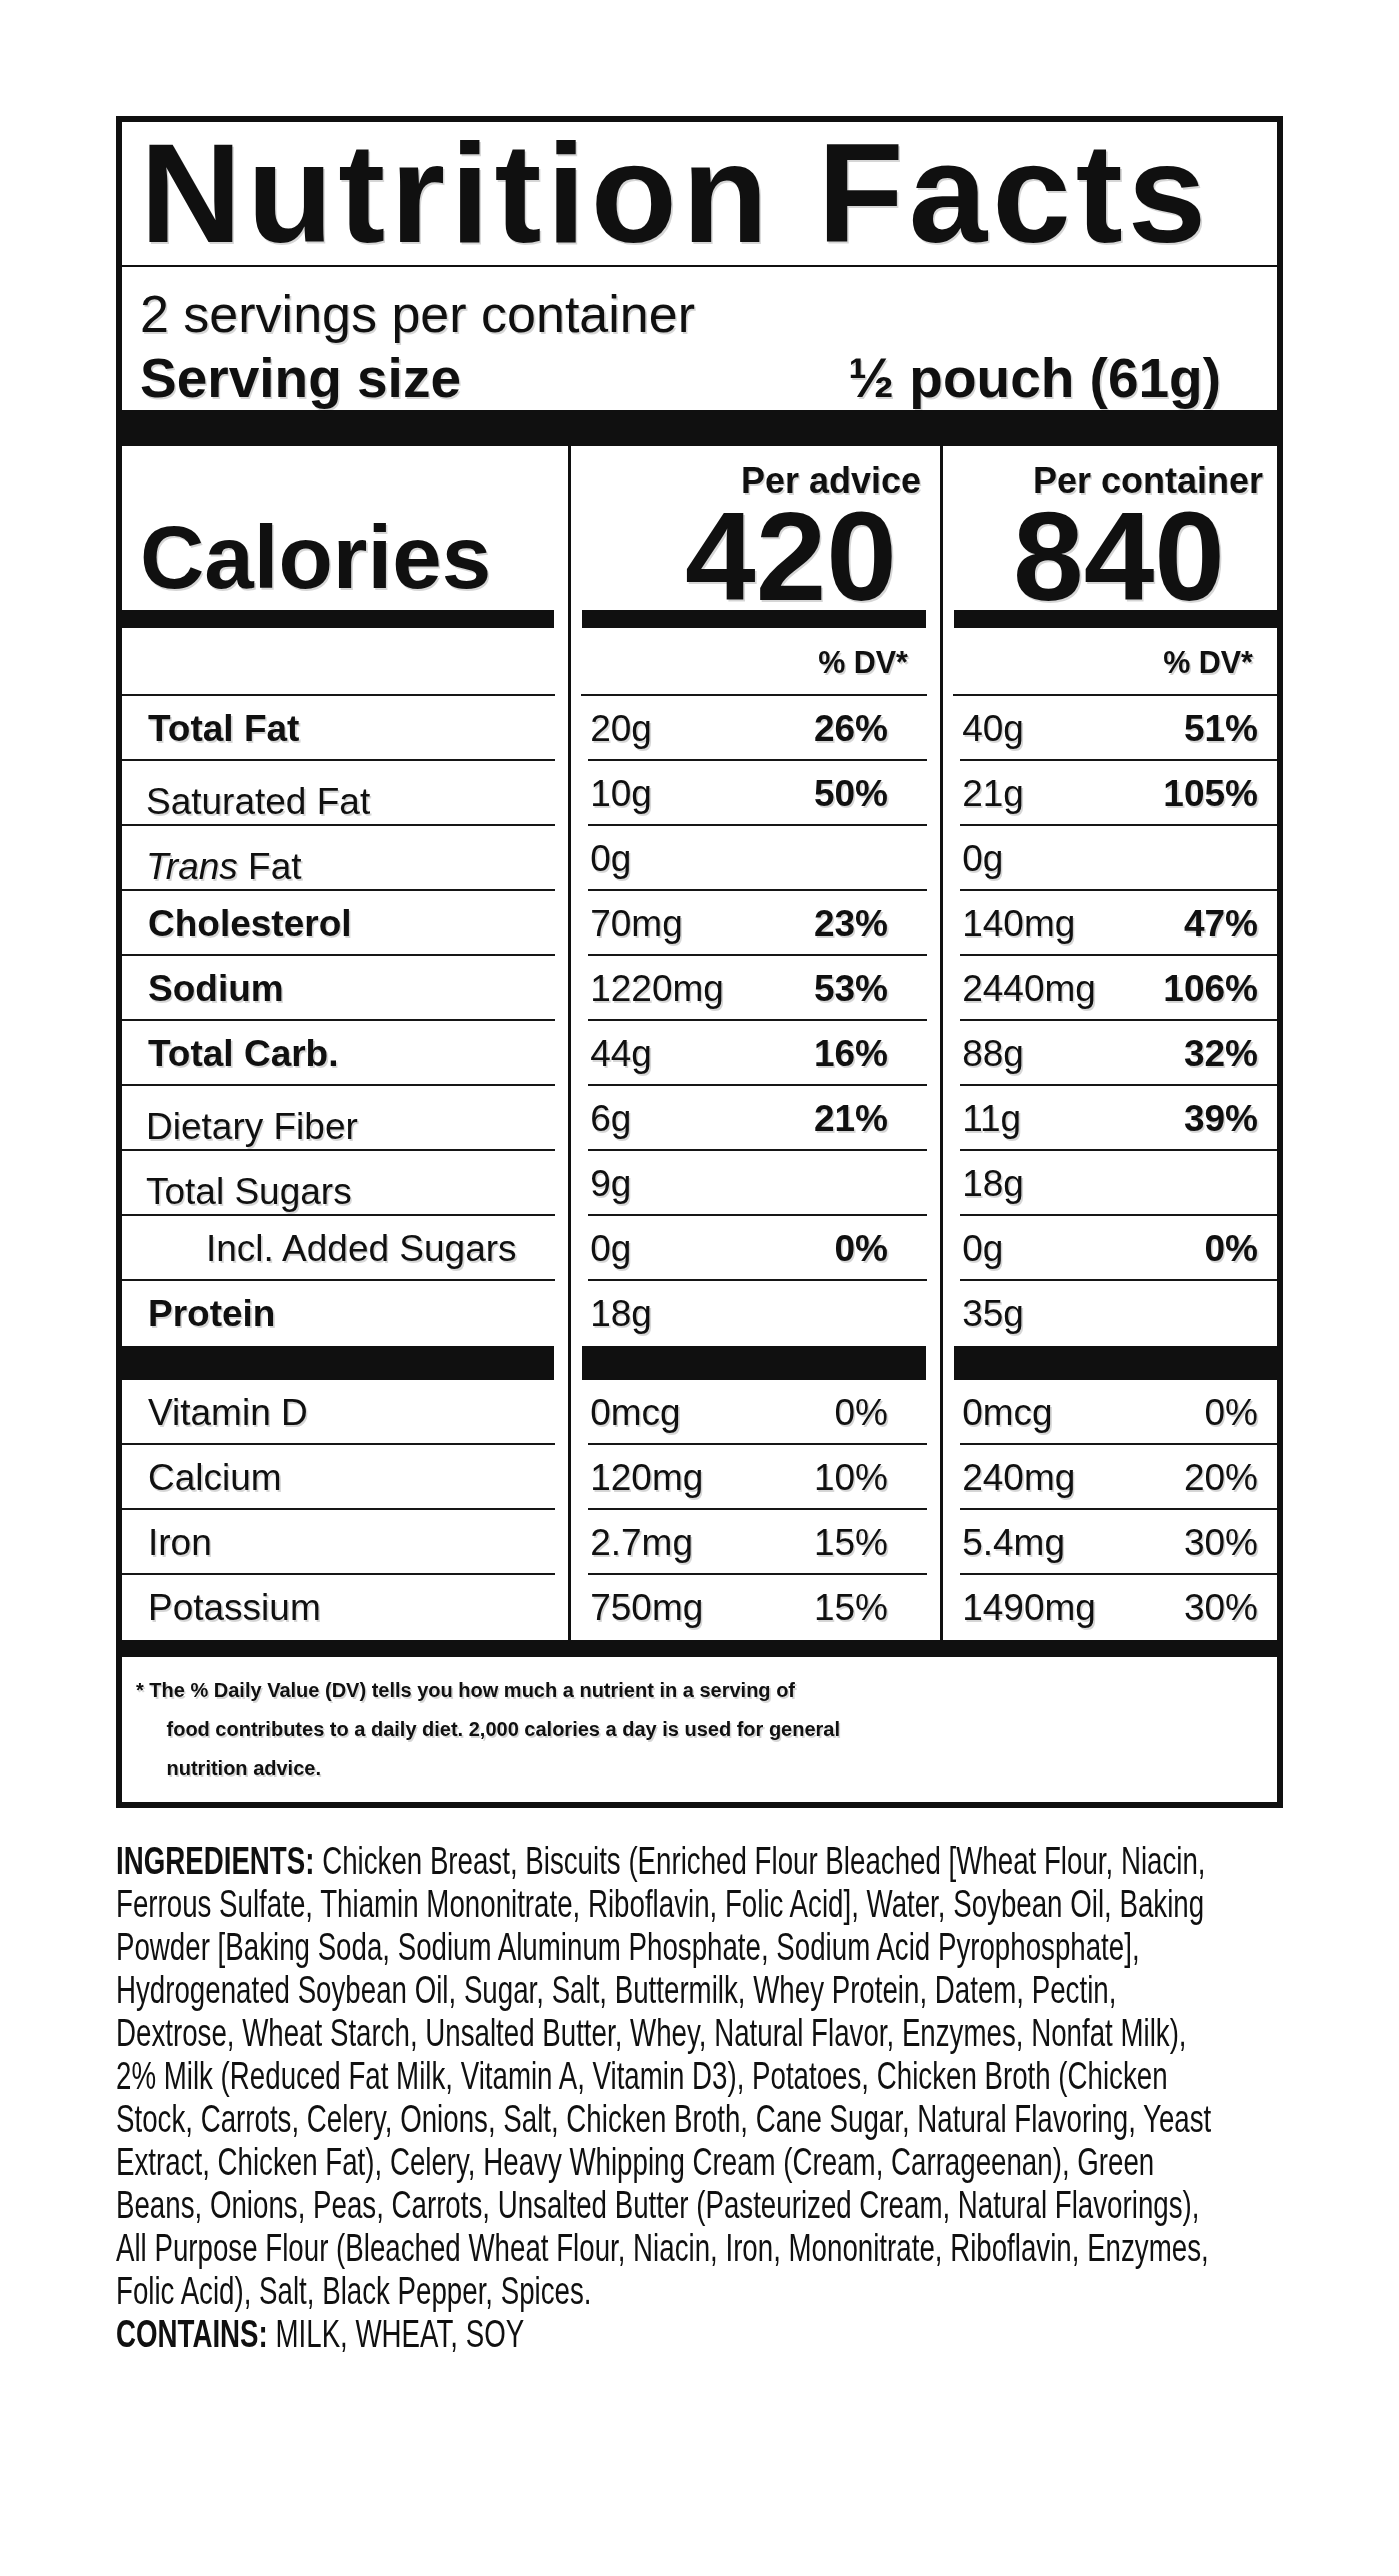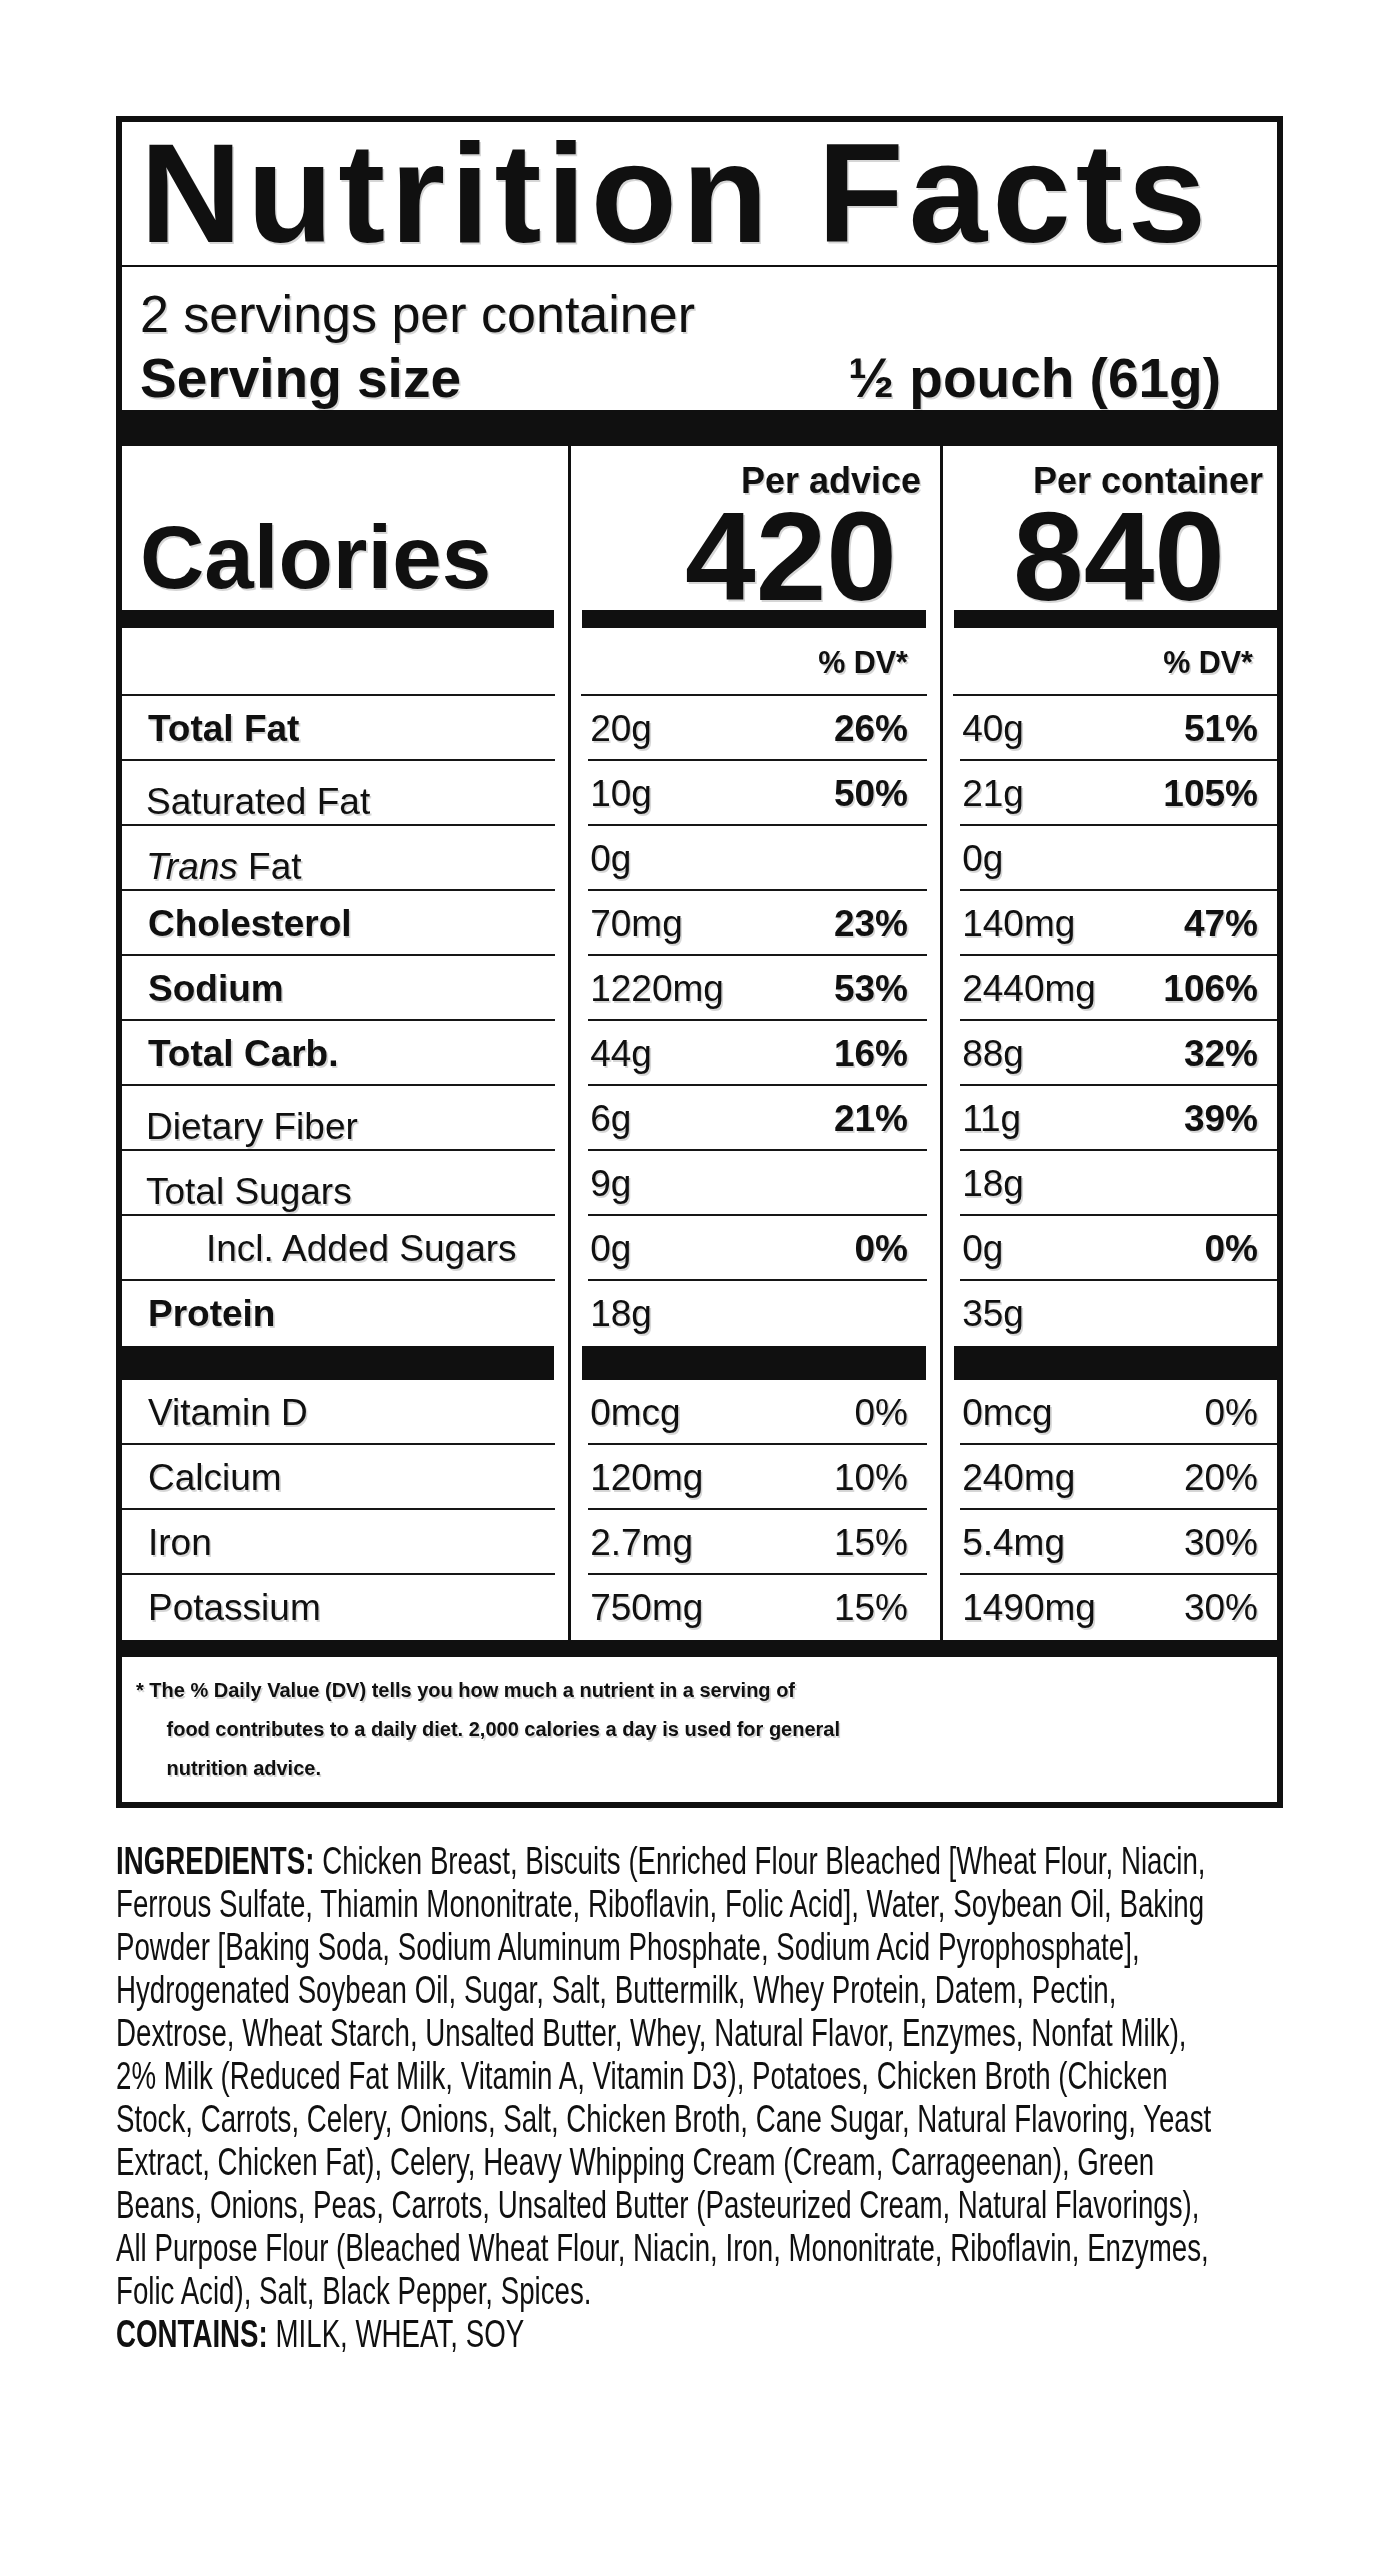--- a/index.html
+++ b/index.html
@@ -60,21 +60,21 @@
   .cell { position:relative; display:flex; align-items:center; }
   .cell.hl::after { content:""; position:absolute; bottom:0; height:2.5px; background:#161616; }
   .cell.hl.cn::after { left:0; right:12.7px; }
   .cell.hl.cm::after { left:12.7px; right:12.7px; }
   .cell.hl.cr::after { left:12.7px; right:0; }
   .cell .nm { padding-left:26px; white-space:nowrap; }
   .cell .nm.ind1 { padding-left:24px;margin-top:16px; } .cell .nm.ind2 { padding-left:84px; }
   .cell .nm.b { font-weight:bold; } .cell .nm i { font-style:italic; }
   .valcell { justify-content:space-between;margin-left:7px; }
   .valcell .amt { padding-left:15.2px; white-space:nowrap; }
-  .valcell.vm .dv { padding-right:32px; } .valcell.vr .dv { padding-right:19px; }
+  .valcell.vm .dv { padding-right:52px; } .valcell.vr .dv { padding-right:19px; }
   .dv.b { font-weight:bold; }
 
   
   .footnote { padding:14px 12.7px 0 14px; font-size:20px; line-height:39px;font-weight:bold; }
   .fn-line { white-space:nowrap; } .fn-line.hang { padding-left:30.5px; }
 
   
   .ingredients { position:absolute; left:116px; top:1839px; width:1169px; }
   .ing-line { font-size:39px; line-height:43px; white-space:nowrap; width:max-content;
               transform:scaleX(0.71); transform-origin:left top; }

